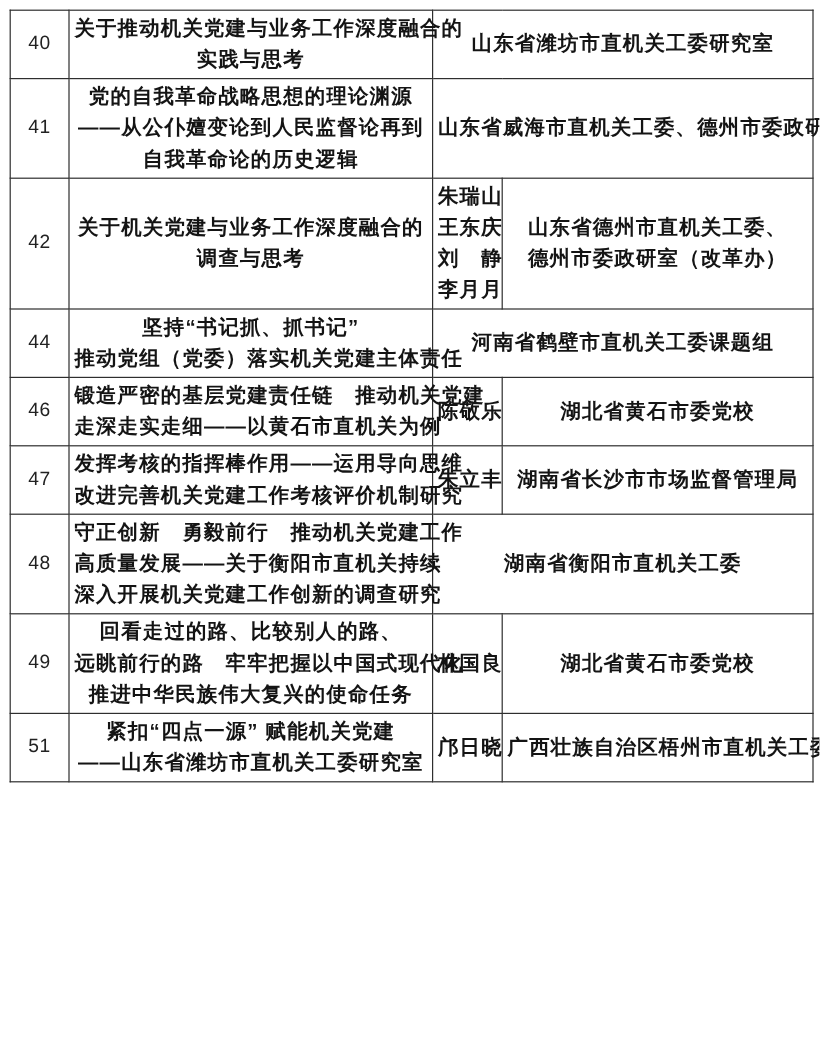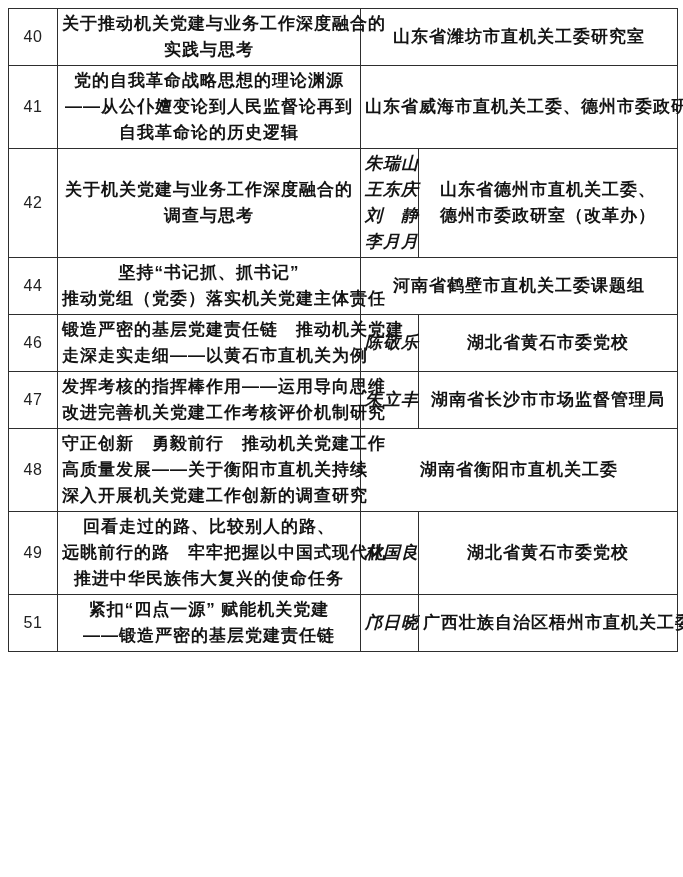--- a/index.html
+++ b/index.html
@@ -39,21 +39,21 @@
     letter-spacing: 0.5px;
     color: #222;
   }
   .c-title, .c-author, .c-org {
     font-size: 17px;
     font-weight: 700;
     letter-spacing: 1px;
     line-height: 26px;
     color: #141414;
   }
-  .c-author { padding: 2px 2px; font-style: italic; }
+  .c-author { padding: 2px 2px; }
   .title-line, .org-line, .author-line {
     line-height: 26px;
     white-space: nowrap;
   }
 </style>
 </head>
 <body>
 
 <div class="page">
   <table class="award-table">
@@ -160,21 +160,21 @@
             <div class="author-line">林国良</div>
           </td>
           <td class="c-org">
             <div class="org-line">湖北省黄石市委党校</div>
           </td>
         </tr>
         <tr>
           <td class="c-num">51</td>
           <td class="c-title">
             <div class="title-line">紧扣“四点一源” 赋能机关党建</div>
-            <div class="title-line">——锻造严密的基层党建责任链</div>
+            <div class="title-line">——山东省潍坊市直机关工委研究室</div>
           </td>
           <td class="c-author">
             <div class="author-line">邝日晓</div>
           </td>
           <td class="c-org">
             <div class="org-line">广西壮族自治区梧州市直机关工委</div>
           </td>
         </tr>
       </tbody>
   </table>

